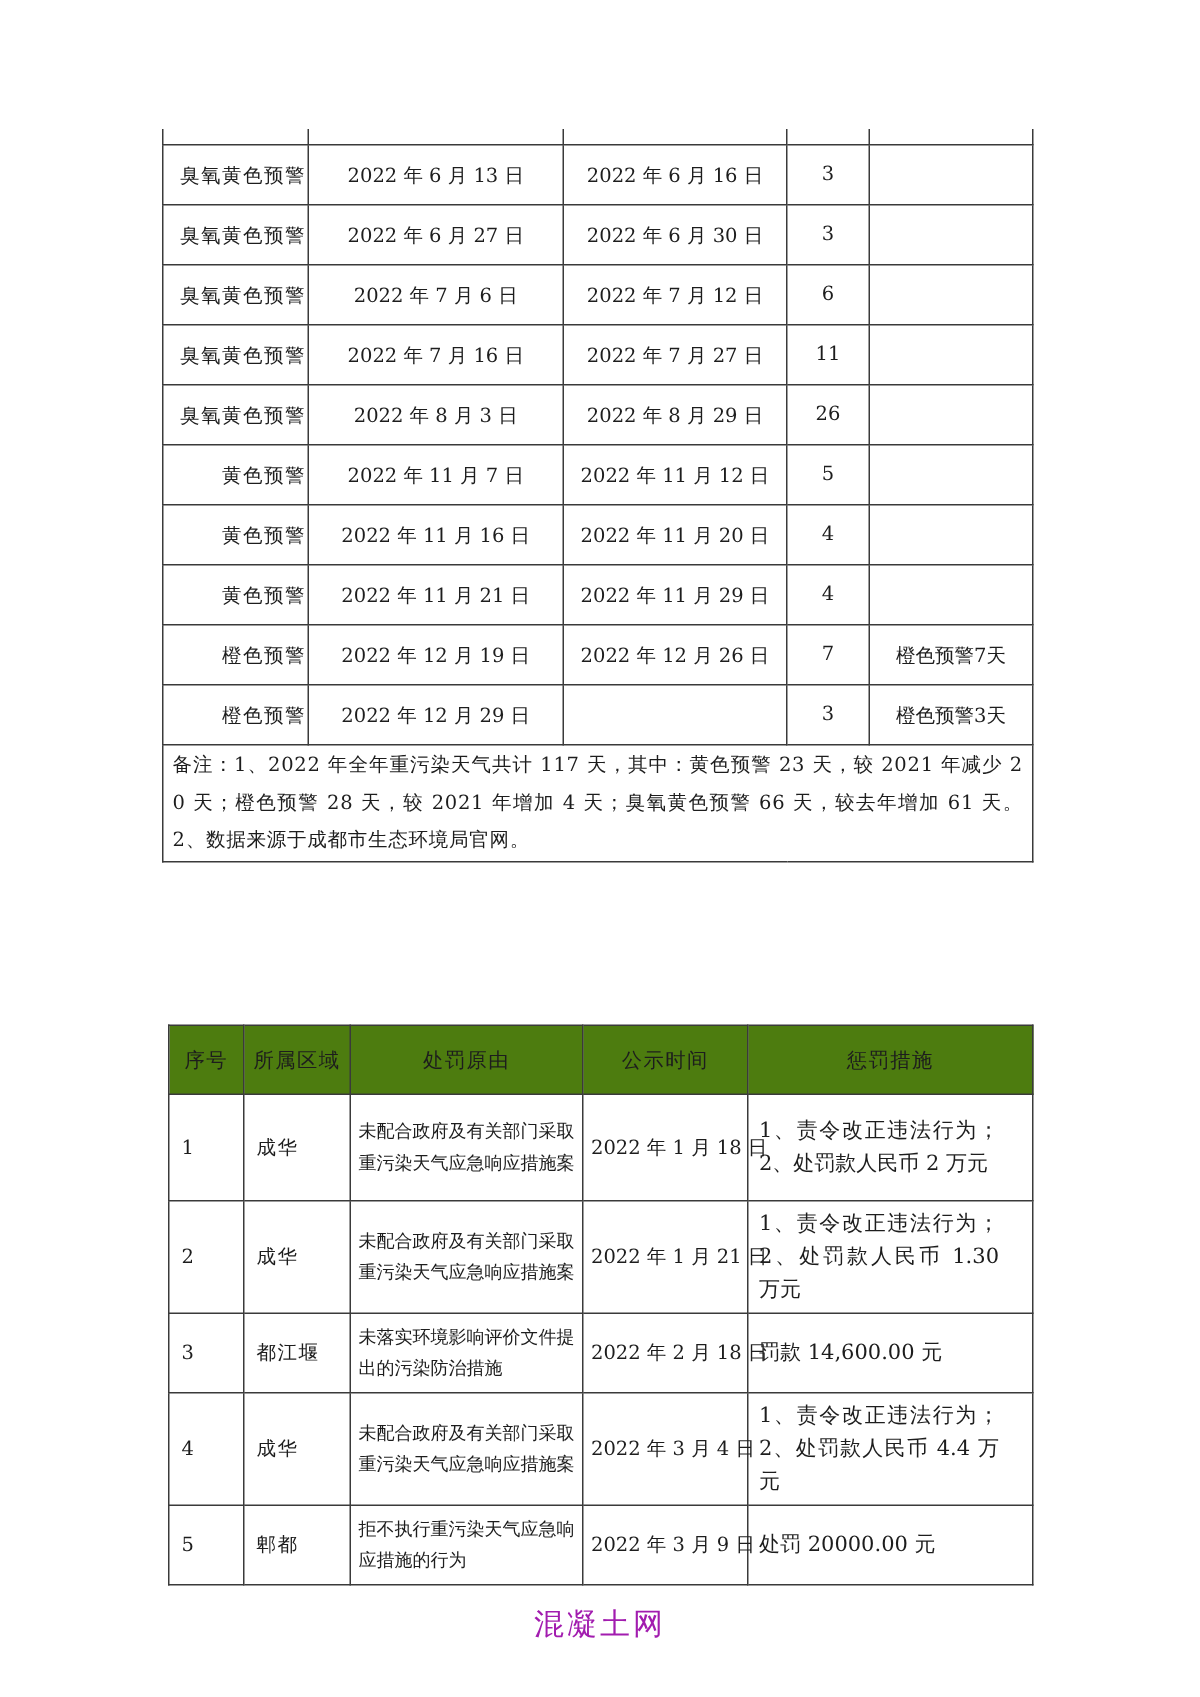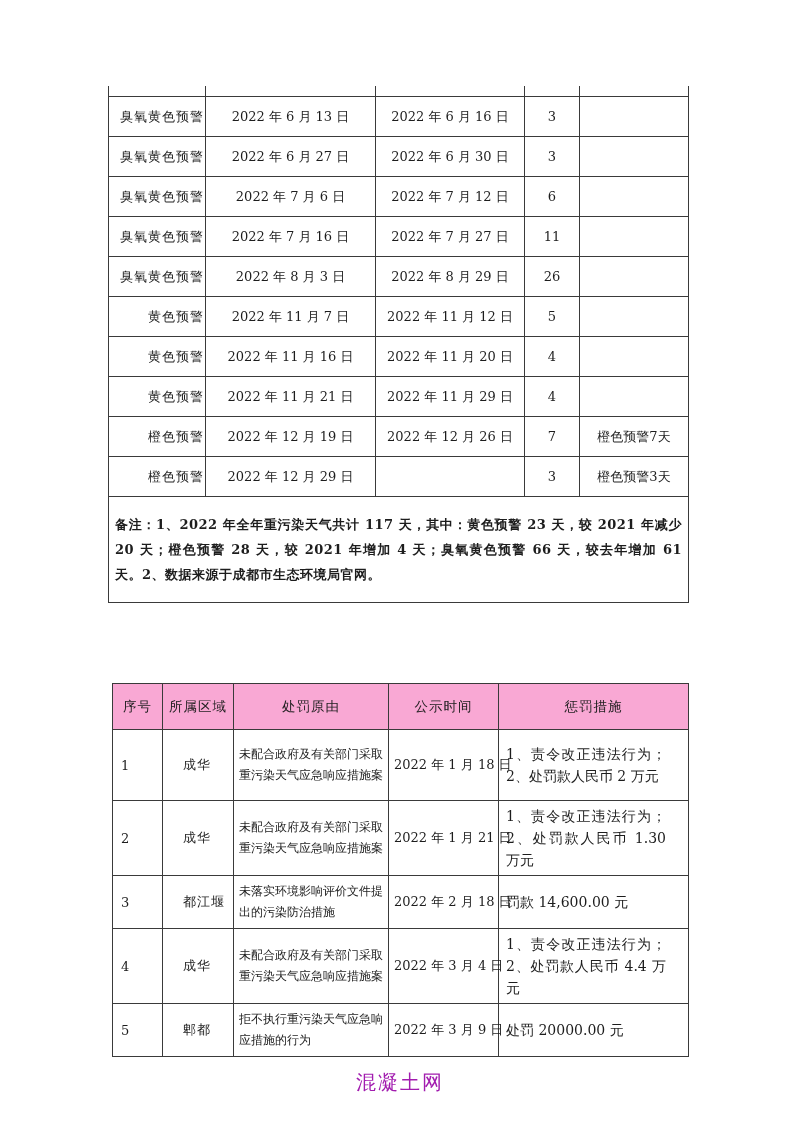--- a/index.html
+++ b/index.html
@@ -8,33 +8,33 @@
 
   table{border-collapse:collapse;table-layout:fixed;}
   td{border:1px solid #3a3a3a;font-size:13px;color:#1d1d1d;word-break:break-all;}
 
   
   .t1{position:absolute;left:108px;top:86px;width:580px;}
   .t1 td{text-align:center;vertical-align:middle;}
   .t1 tr.data-row{height:40px;}
   .t1 tr.stub-row td{border-top:none;height:8px;}
   .t1 td.wtype{letter-spacing:1px;text-align:right;}
-  .t1 td.remark{text-align:justify;padding:15px 6px;line-height:25px;letter-spacing:0.5px;height:74px;vertical-align:top;font-weight:bold;}
+  .t1 td.remark{text-align:justify;padding:1px 6px;line-height:25px;letter-spacing:0.5px;height:74px;vertical-align:top;}
 
   
   .att-title{position:absolute;left:112px;top:646px;font-size:16px;font-weight:bold;letter-spacing:0.5px;}
 
   
   .t2{position:absolute;left:112px;top:683px;width:576px;}
   .t2 td{vertical-align:middle;}
-  .t2 thead td{background:#f9a8d4;text-align:center;height:43px;font-size:13.5px;letter-spacing:1px;}
+  .t2 thead td{background:#4d7c0f;text-align:center;height:43px;font-size:13.5px;letter-spacing:1px;}
   .t2 tbody tr:nth-child(1),.t2 tbody tr:nth-child(2),.t2 tbody tr:nth-child(4){height:71px;}
   .t2 tbody tr:nth-child(3),.t2 tbody tr:nth-child(5){height:53px;}
   .t2 td.c0{padding-left:8px;}
-  .t2 td.c1{padding-left:20px;letter-spacing:1px;margin-left:39px;}
+  .t2 td.c1{padding-left:8px;letter-spacing:1px;margin-left:39px;}
   .t2 td.c2{padding:4px 5px;font-size:12px;text-align:justify;line-height:21px;}
   .t2 td.c3{padding-left:5px;white-space:nowrap;}
   .t2 td.c4{padding:4px 22px 4px 7px;font-size:14px;text-align:justify;line-height:22px;margin-top:36px;}
 
   
   .watermark{position:absolute;top:1069px;left:0;width:100%;text-align:center;
              font-size:20px;letter-spacing:2px;}
 </style>
 </head>
 <body>

